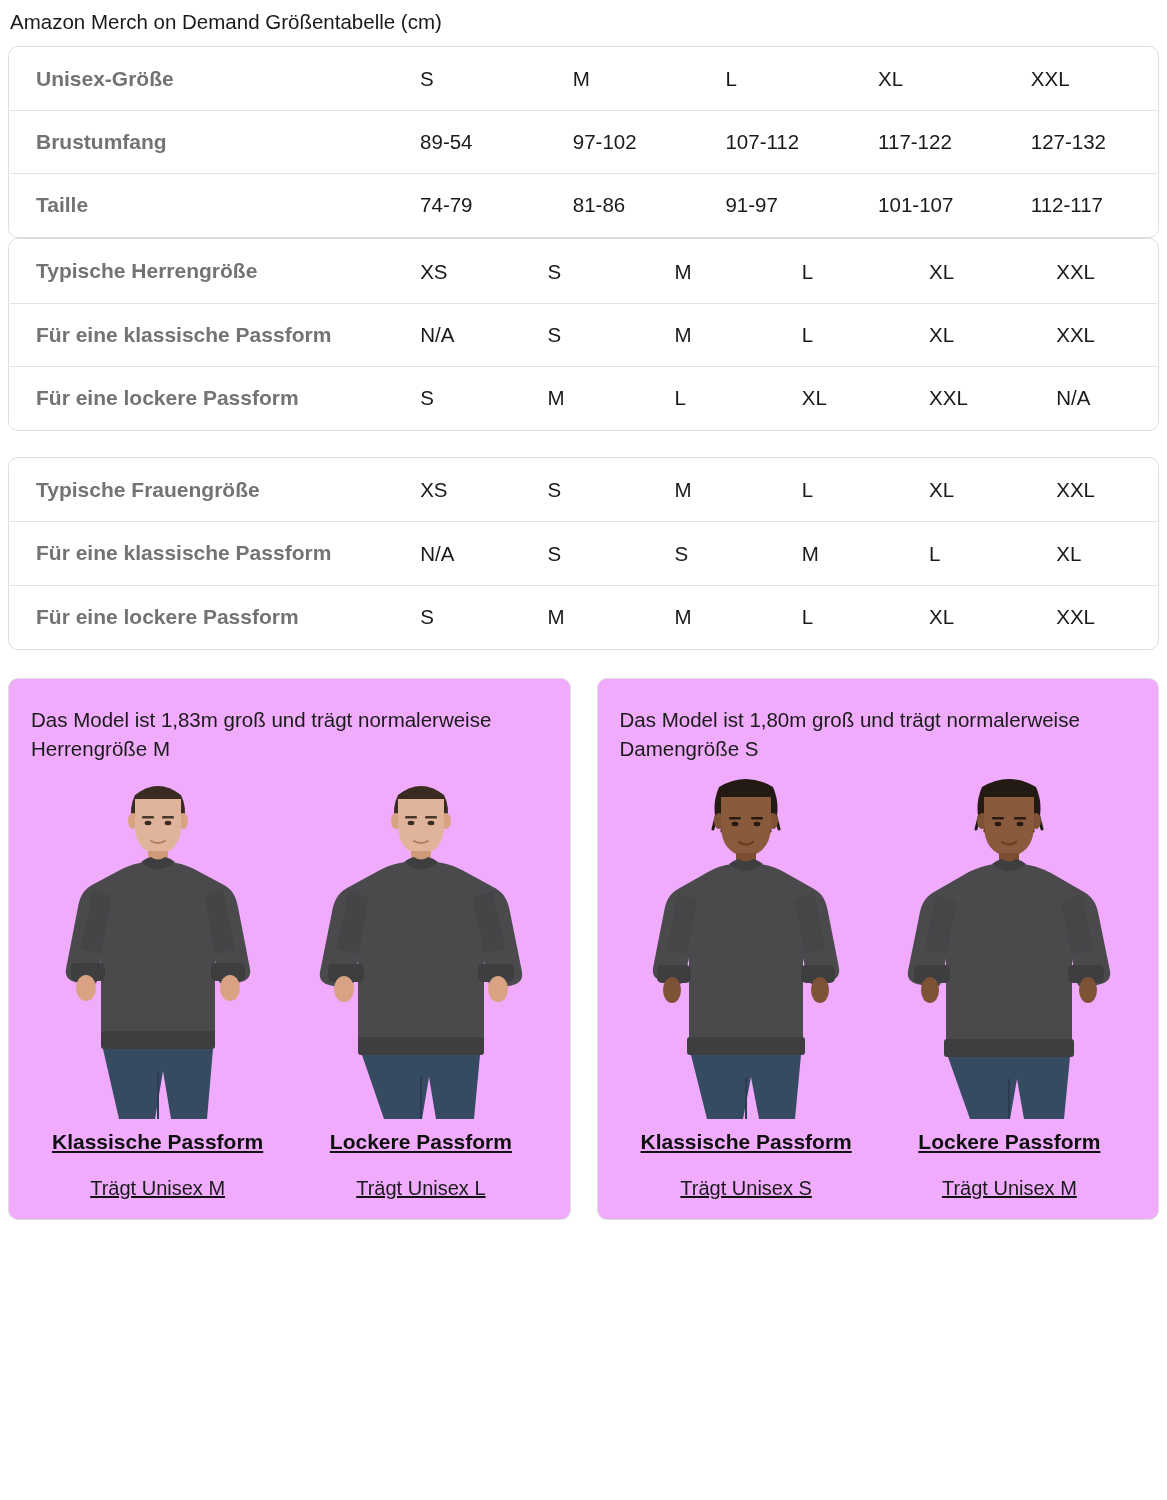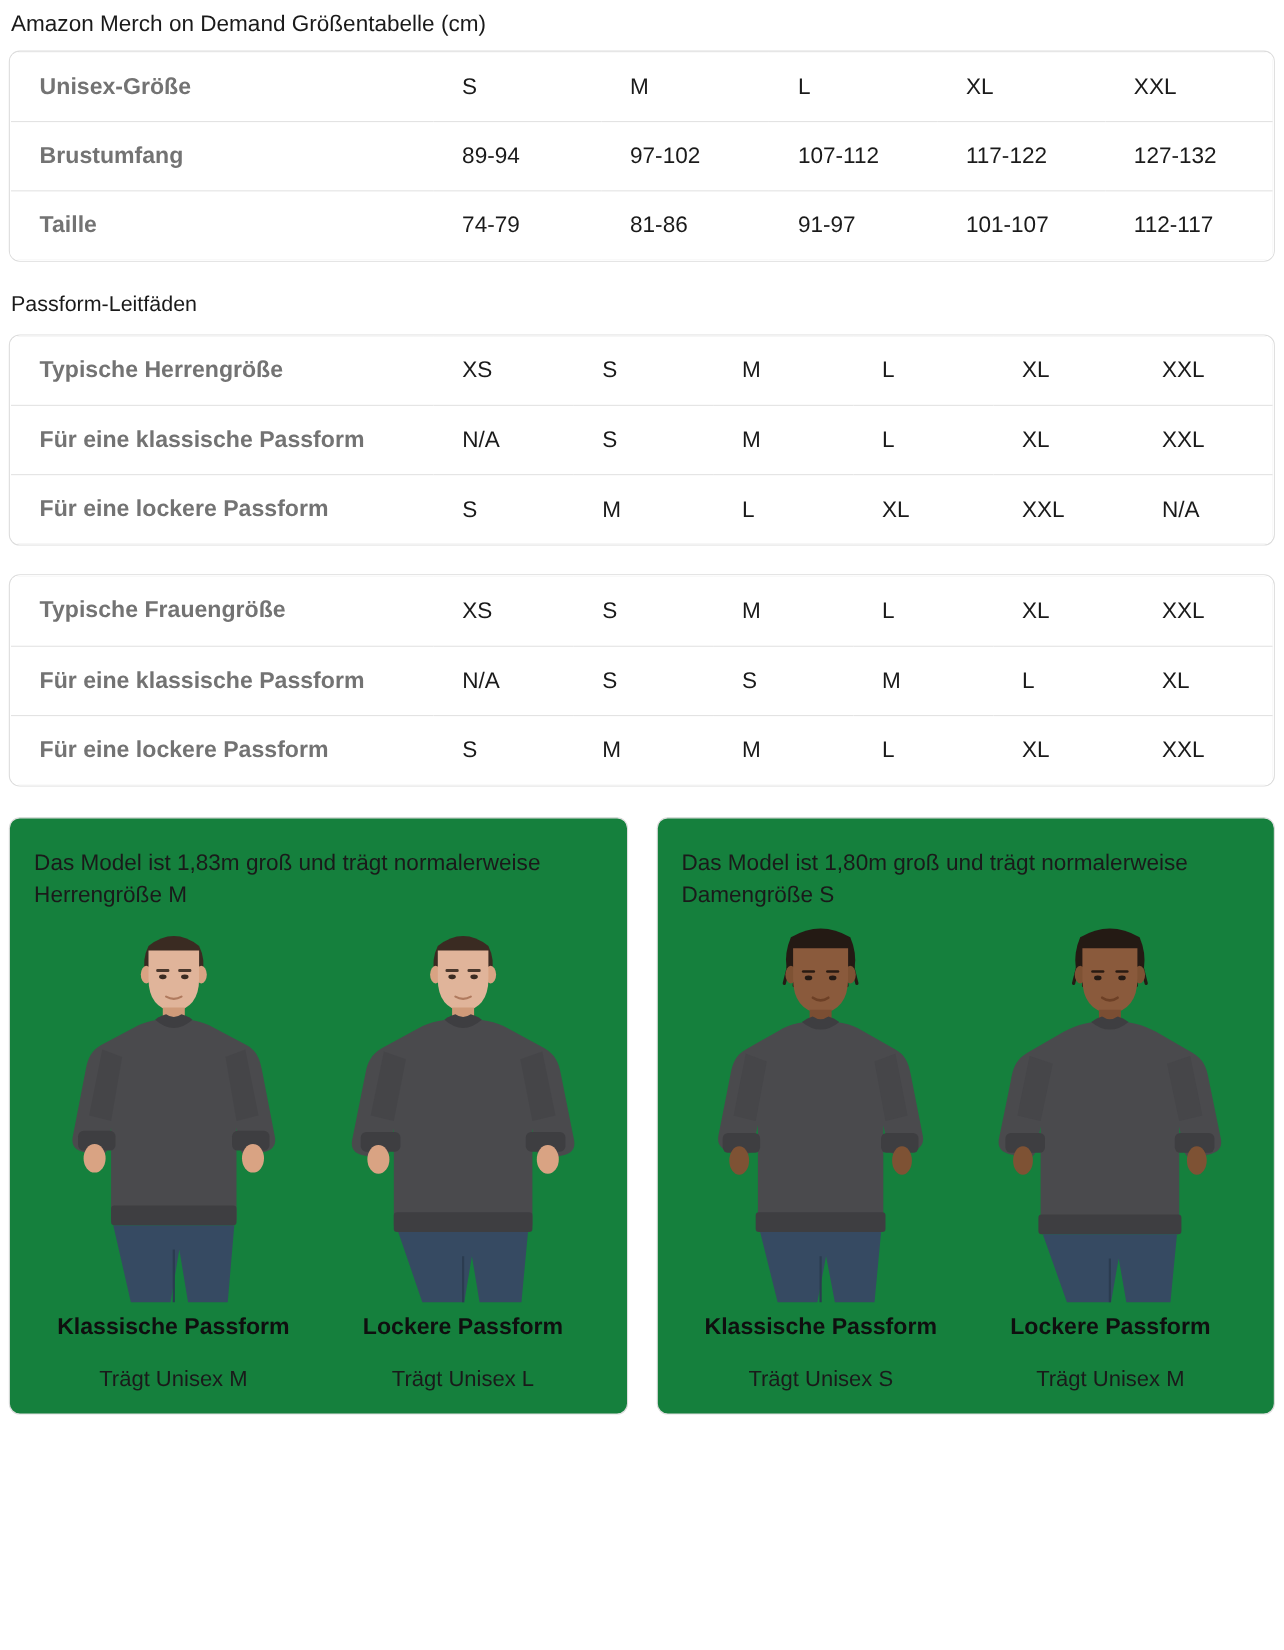--- a/index.html
+++ b/index.html
@@ -85,38 +85,39 @@
     display: flex;
     gap: 26px;
     margin-top: 28px;
   }
   .model-card {
     flex: 1 1 0;
     border: 1px solid #dddddd;
     border-radius: 10px;
     padding: 26px 22px 18px 22px;
     box-sizing: border-box;
-    background: #15803d;
+    background: #f0abfc;
   }
   .model-desc {
     font-size: 20.5px;
     line-height: 1.42;
     color: #1a1a1a;
     margin-bottom: 6px;
   }
   .figures {
     display: flex;
     justify-content: space-between;
     gap: 10px;
   }
   .figure {
     flex: 1 1 0;
     display: flex;
     flex-direction: column;
     align-items: center;
+    text-decoration: underline;
   }
   .fig-art {
     width: 100%;
     height: 350px;
     display: flex;
     align-items: flex-end;
     justify-content: center;
   }
   .fig-title {
     font-size: 21px;
@@ -156,40 +157,39 @@
         <tr>
           <td class="rowhead">Unisex-Größe</td>
           <td class="val">S</td>
           <td class="val">M</td>
           <td class="val">L</td>
           <td class="val">XL</td>
           <td class="val">XXL</td>
         </tr>
         <tr>
           <td class="rowhead">Brustumfang</td>
-          <td class="val">89-94</td>
+          <td class="val">89-54</td>
           <td class="val">97-102</td>
           <td class="val">107-112</td>
           <td class="val">117-122</td>
           <td class="val">127-132</td>
         </tr>
         <tr>
           <td class="rowhead">Taille</td>
           <td class="val">74-79</td>
           <td class="val">81-86</td>
           <td class="val">91-97</td>
           <td class="val">101-107</td>
           <td class="val">112-117</td>
         </tr>
       </tbody>
     </table>
   </div>
 
 
-  <div class="section-label">Passform-Leitfäden</div>
 
   <div class="tablewrap">
     <table class="sz fit">
       <colgroup>
           <col class="c0">
           <col class="cx">
           <col class="cx">
           <col class="cx">
           <col class="cx">
           <col class="cx">

